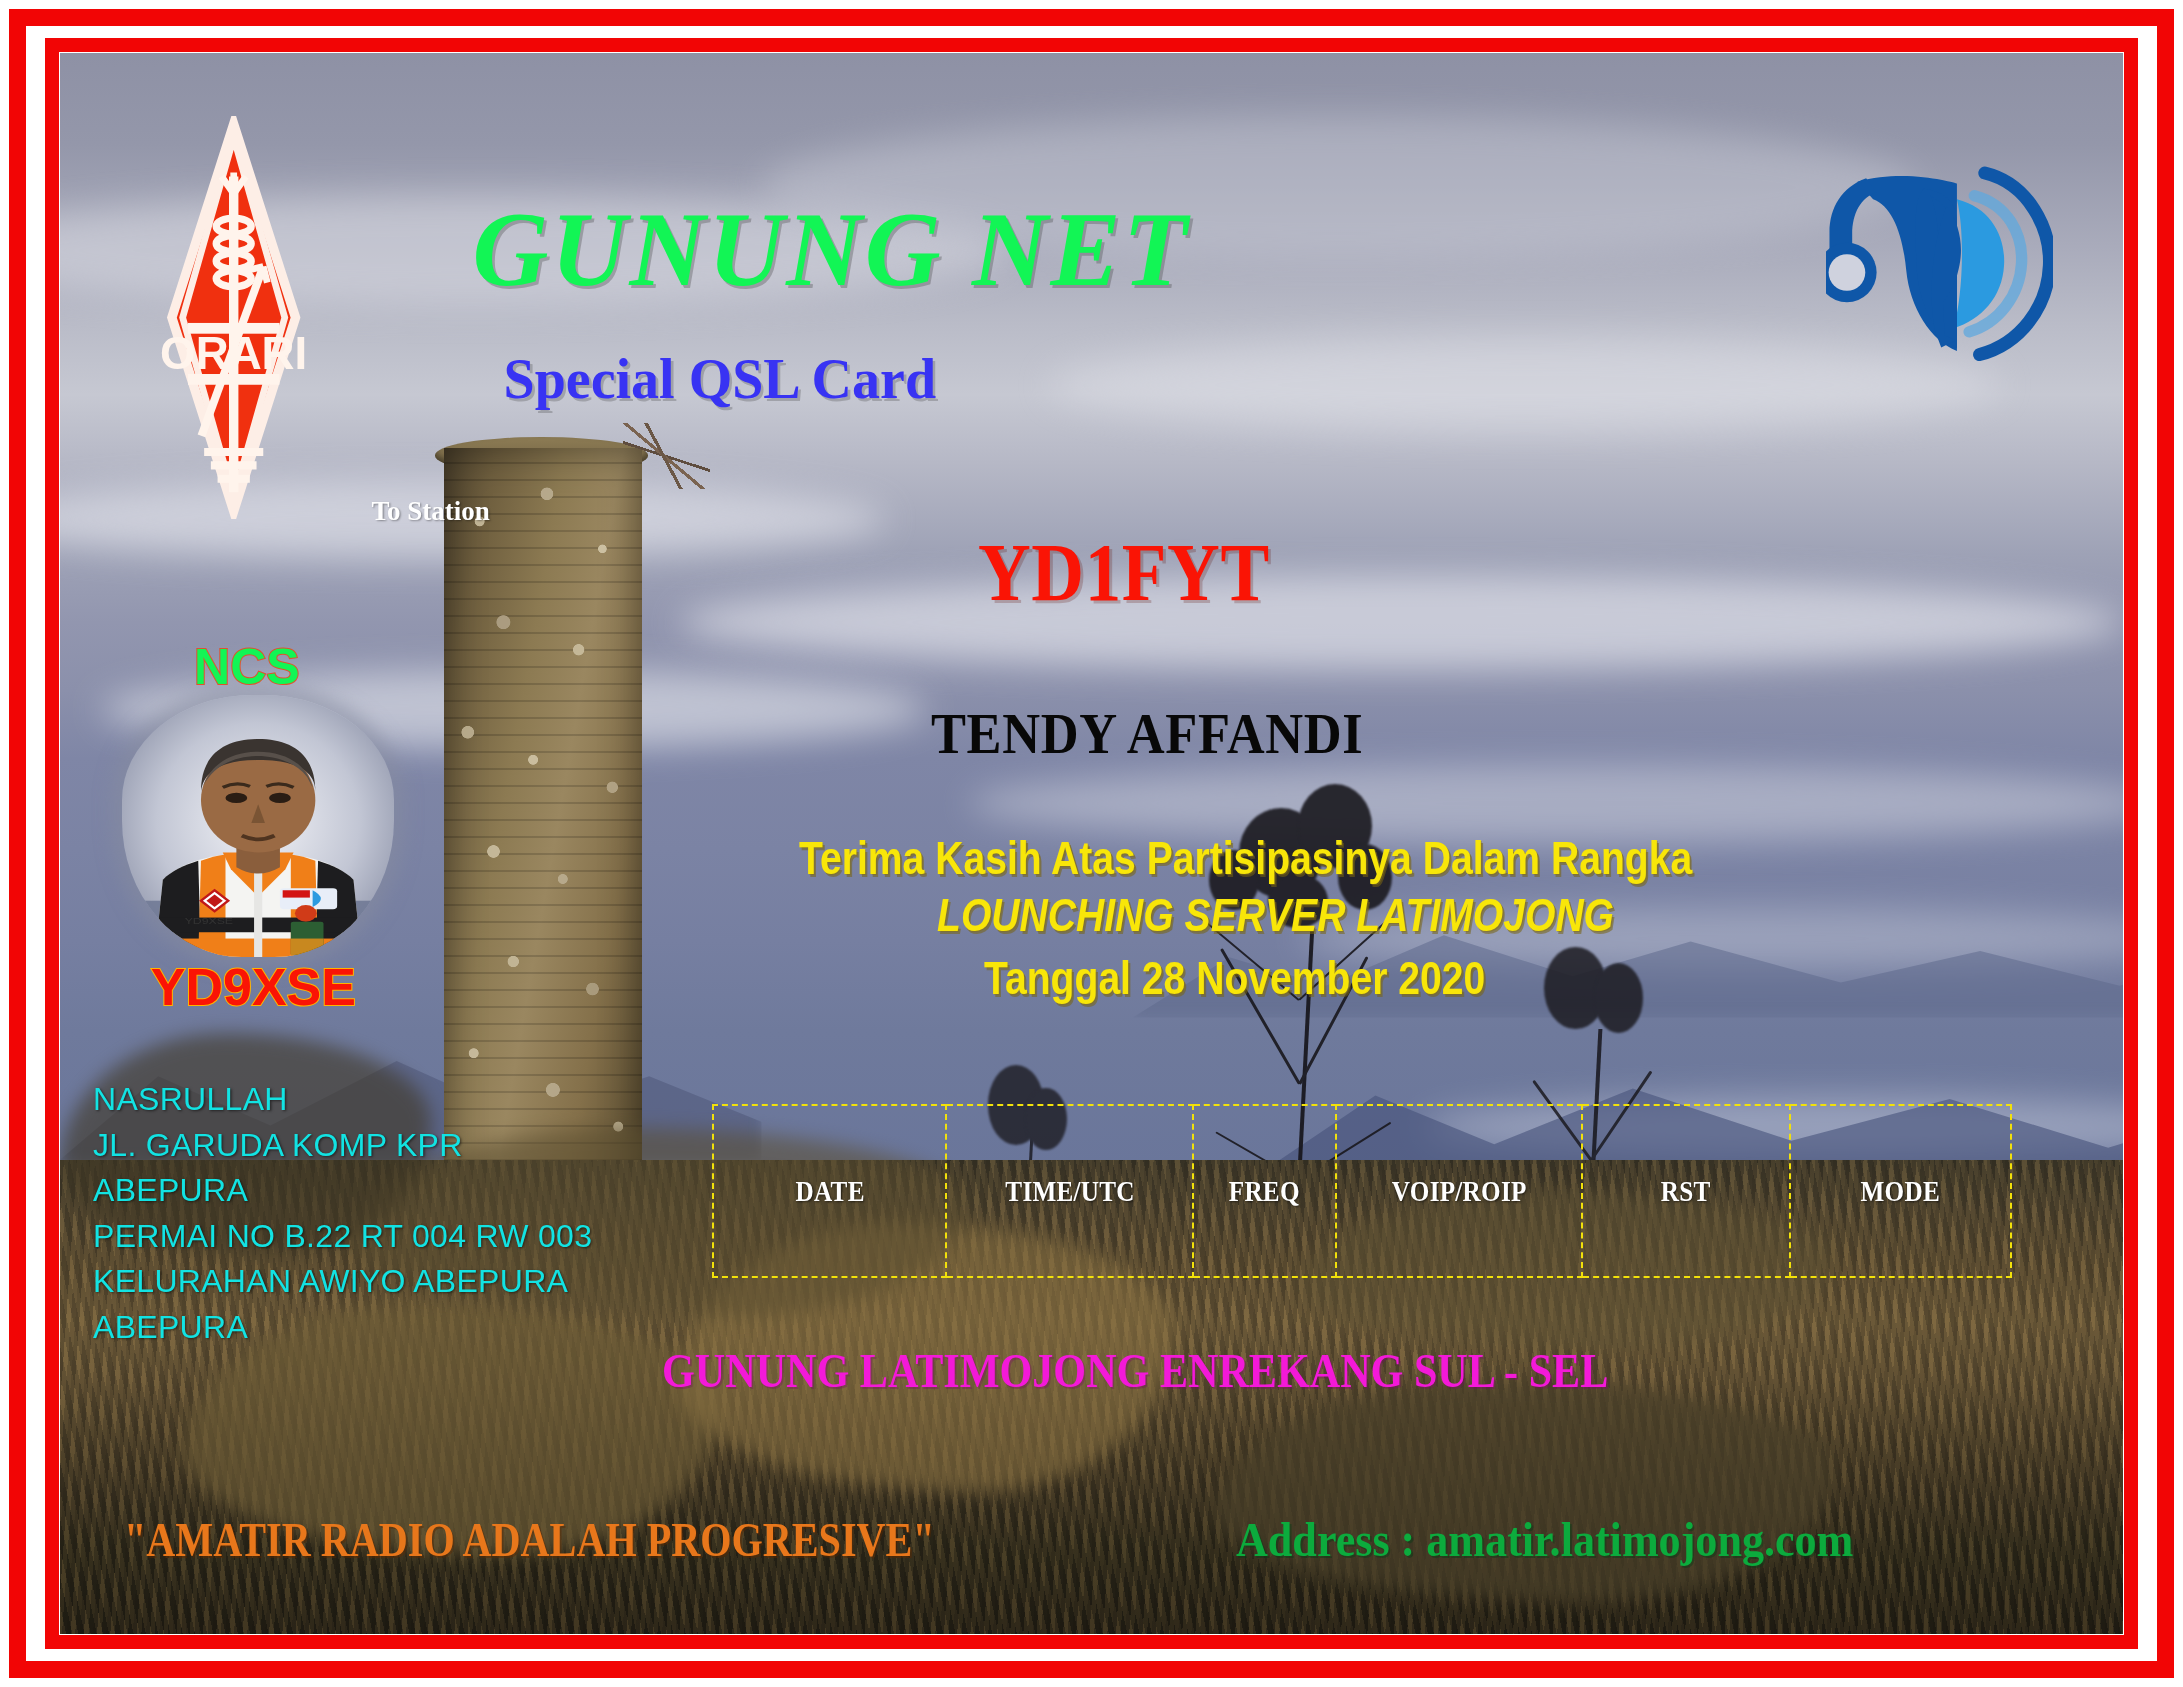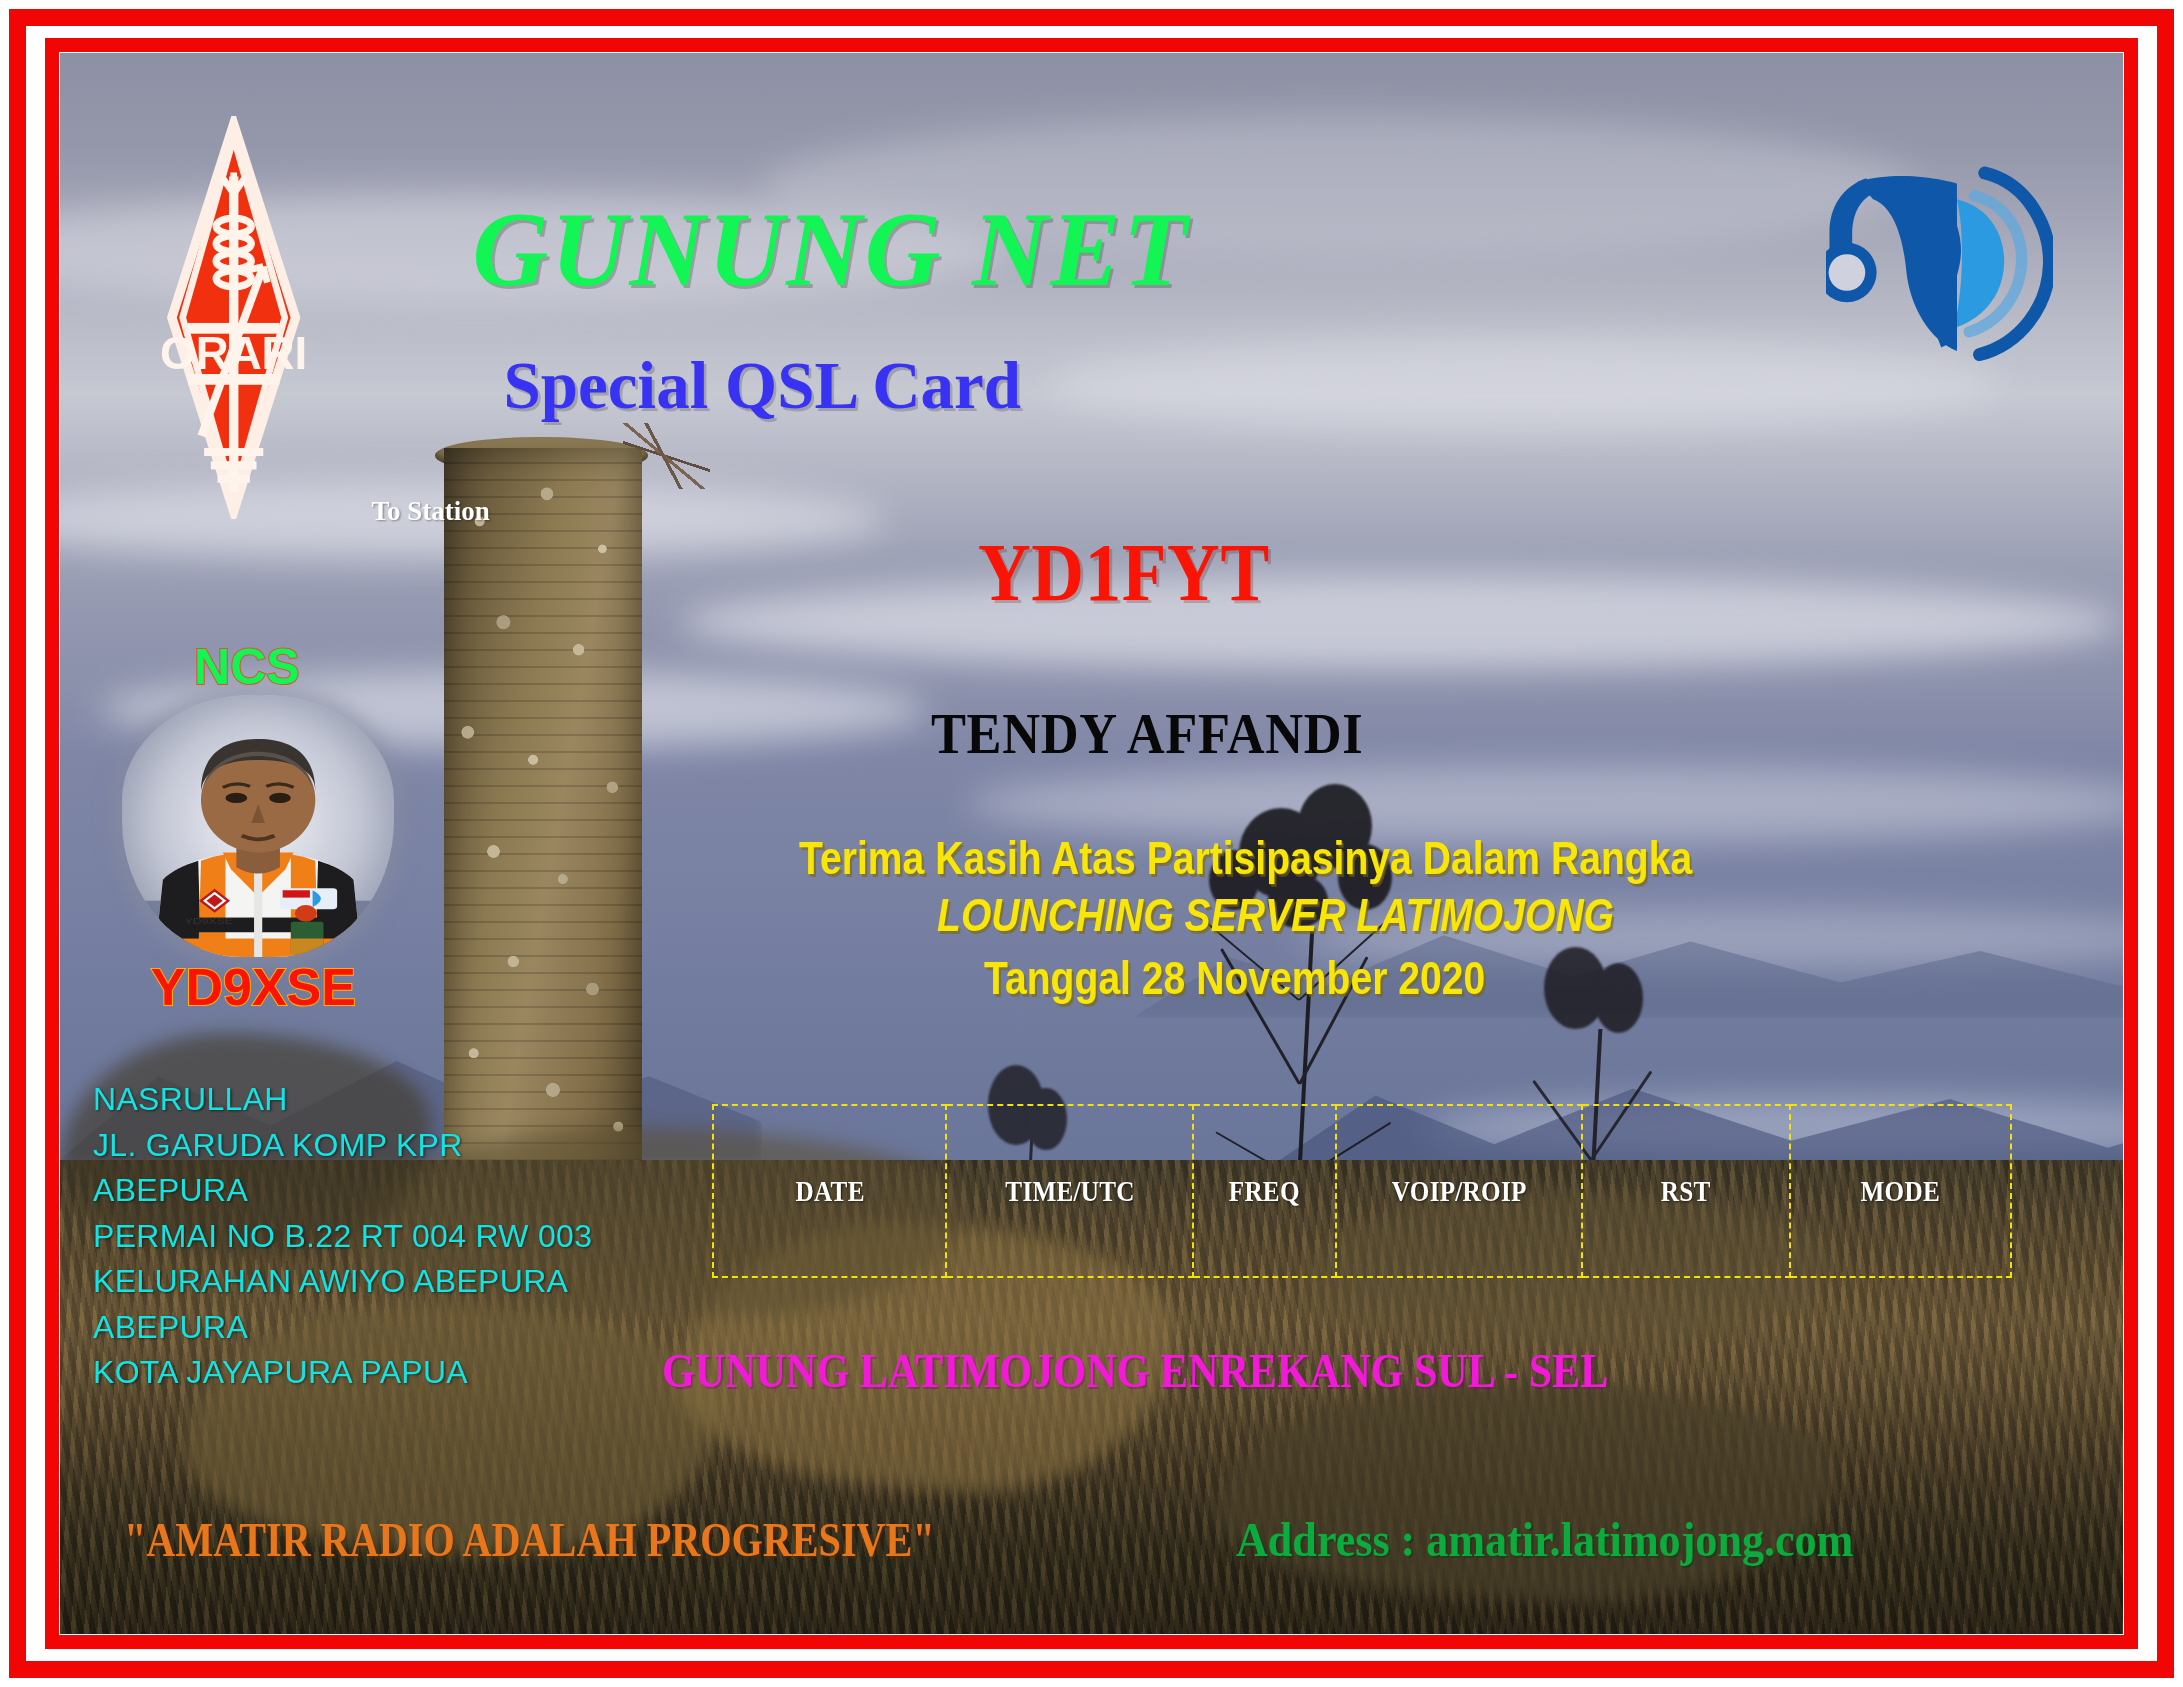--- a/index.html
+++ b/index.html
@@ -69,21 +69,21 @@
   .abs{position:absolute;white-space:nowrap;}
 
   
   #orari{position:absolute;left:4.1%;top:4.0%;width:8.6%;height:25.5%;}
   
   #radiohead{position:absolute;right:3.4%;top:3.4%;width:11.0%;height:19.5%;}
 
   .t-special-net{left:20.0%;top:8.6%;font-size:105px;font-weight:bold;font-style:italic;color:#12f555;
      font-family:"Liberation Serif",serif;letter-spacing:2.6px;
      text-shadow:2.6px 2.6px 0 rgba(60,60,60,.30);}
-  .t-qsl{left:21.5%;top:18.6%;font-size:67px;font-weight:bold;color:#3833f3;
+  .t-qsl{left:21.5%;top:18.6%;font-size:56px;font-weight:bold;color:#3833f3;
      font-family:"Liberation Serif",serif;text-shadow:2.6px 2.6px 0 rgba(50,50,50,.25);}
   .t-tostation{left:15.1%;top:28.0%;font-size:27px;font-weight:bold;color:#ffffff;
      font-family:"Liberation Serif",serif;text-shadow:1.3px 1.3px 2px rgba(0,0,0,.35);}
   .t-call{left:44.5%;top:29.8%;font-size:83px;font-weight:bold;color:#fa1405;
      font-family:"Liberation Serif",serif;letter-spacing:0.7px;
      transform:scaleX(.88);transform-origin:left top;
      text-shadow:3.3px 3.3px 0 rgba(90,10,0,.22);}
   .t-name{left:42.2%;top:41.0%;font-size:57px;font-weight:bold;color:#080808;
      font-family:"Liberation Serif",serif;letter-spacing:0.7px;transform:scaleX(.92);transform-origin:left top;}
 
@@ -309,21 +309,20 @@
     <div class="abs t-ncs">NCS</div>
     <div class="abs t-ncscall">YD9XSE</div>
 
     <div class="addrblk">
       <div>NASRULLAH</div>
       <div>JL. GARUDA KOMP KPR</div>
       <div>ABEPURA</div>
       <div>PERMAI NO B.22 RT 004 RW 003</div>
       <div>KELURAHAN AWIYO ABEPURA</div>
       <div>ABEPURA</div>
-      <div>KOTA JAYAPURA PAPUA</div>
     </div>
 
     <table id="qtable">
       <tbody>
           <tr class="hrow">
         <td style="width:18%"><span>DATE</span></td>
         <td style="width:19%"><span>TIME/UTC</span></td>
         <td style="width:11%"><span>FREQ</span></td>
         <td style="width:19%"><span>VOIP/ROIP</span></td>
         <td style="width:16%"><span>RST</span></td>

